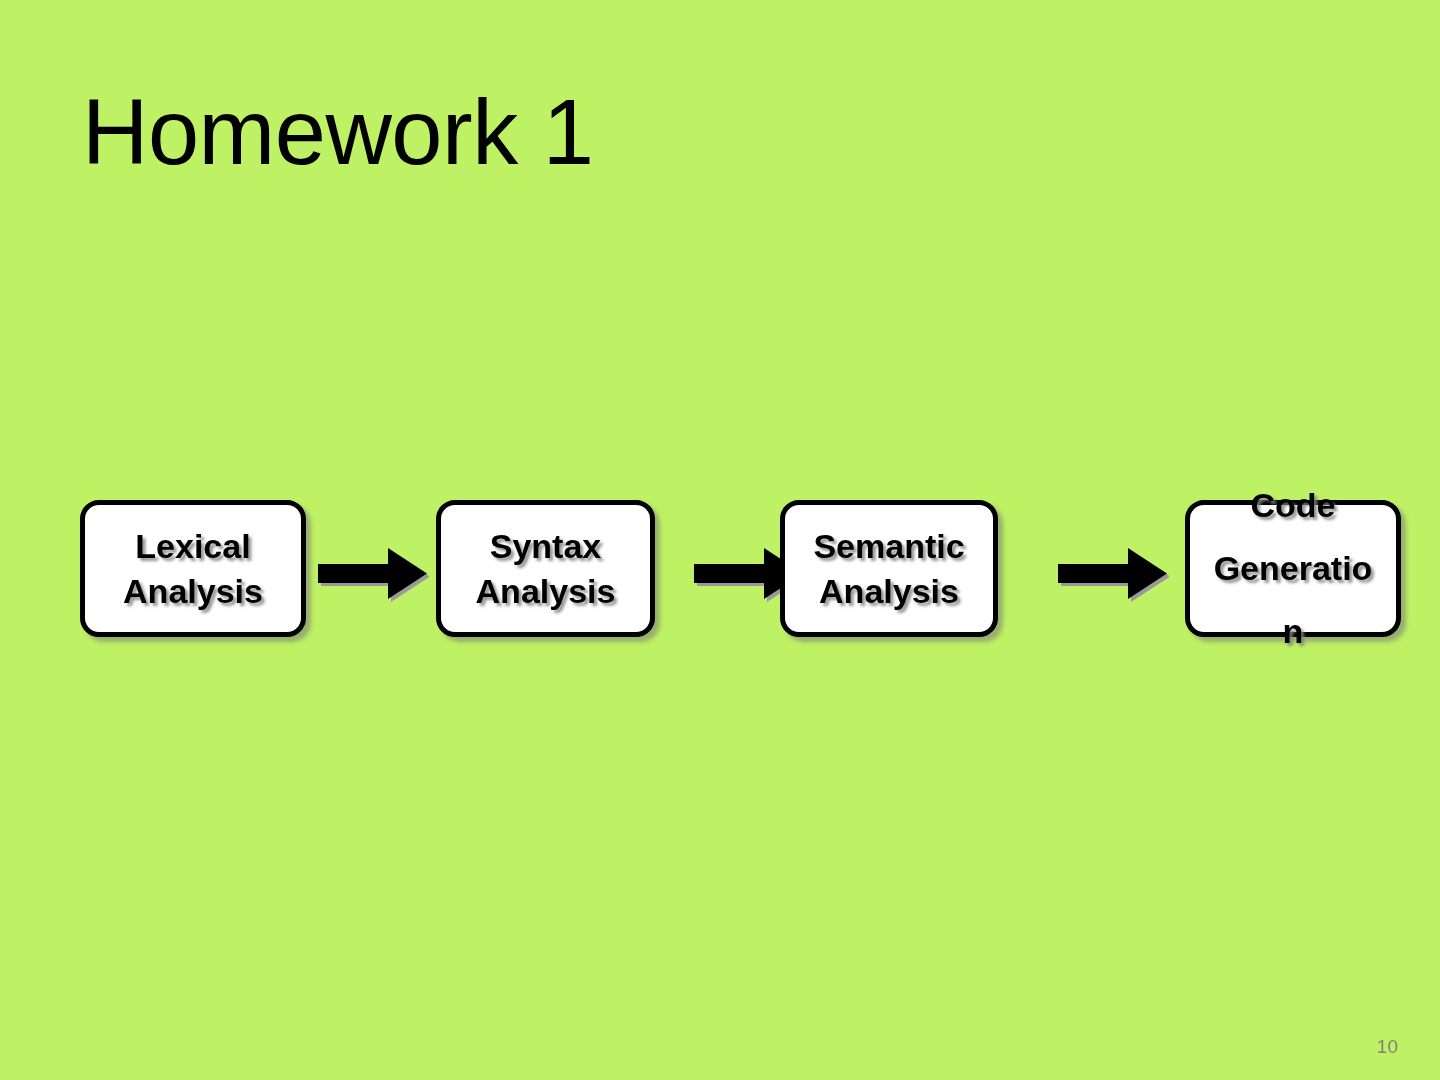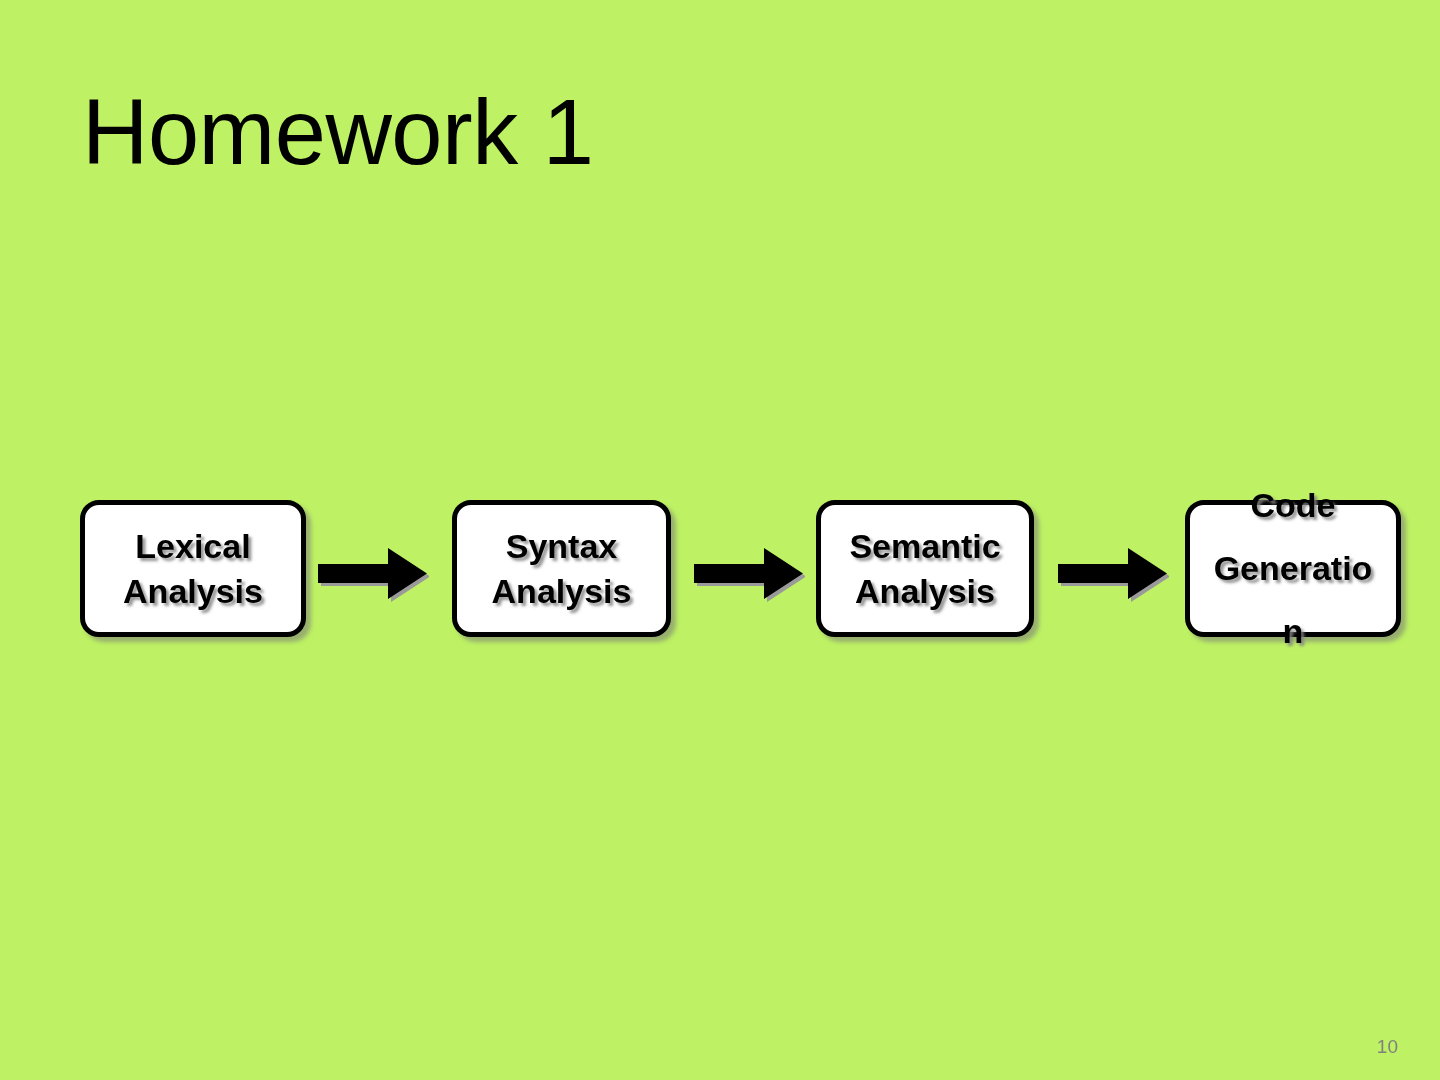--- a/index.html
+++ b/index.html
@@ -56,22 +56,22 @@
     border: 5px solid #000000;
     border-radius: 19px;
     box-shadow: 5px 5px 4px rgba(120,120,120,0.55);
     display: flex;
     align-items: center;
     justify-content: center;
     overflow: visible;
   }
 
   .proc-box.b1 { left: 72px;   width: 226px; margin-left: 8px; }
-  .proc-box.b2 { left: 452px;  width: 219px; align-items: center; }
-  .proc-box.b3 { left: 816px;  width: 218px; }
+  .proc-box.b2 { left: 436px;  width: 219px; align-items: center; }
+  .proc-box.b3 { left: 780px;  width: 218px; }
   .proc-box.b4 { left: 1185px; width: 216px; }
 
   .proc-label {
     font-family: "Liberation Sans", "DejaVu Sans", sans-serif;
     font-size: 34px;
     font-weight: bold;
     line-height: 45px;
     color: #000000;
     text-align: center;
     white-space: pre-line;

